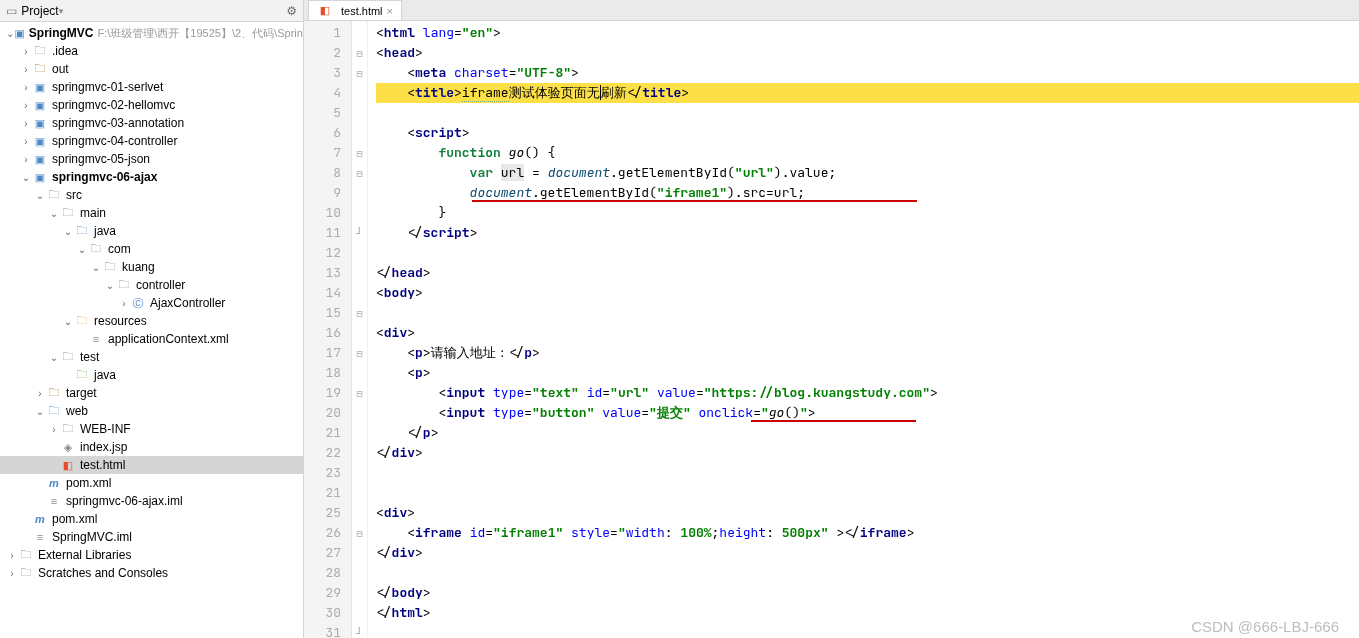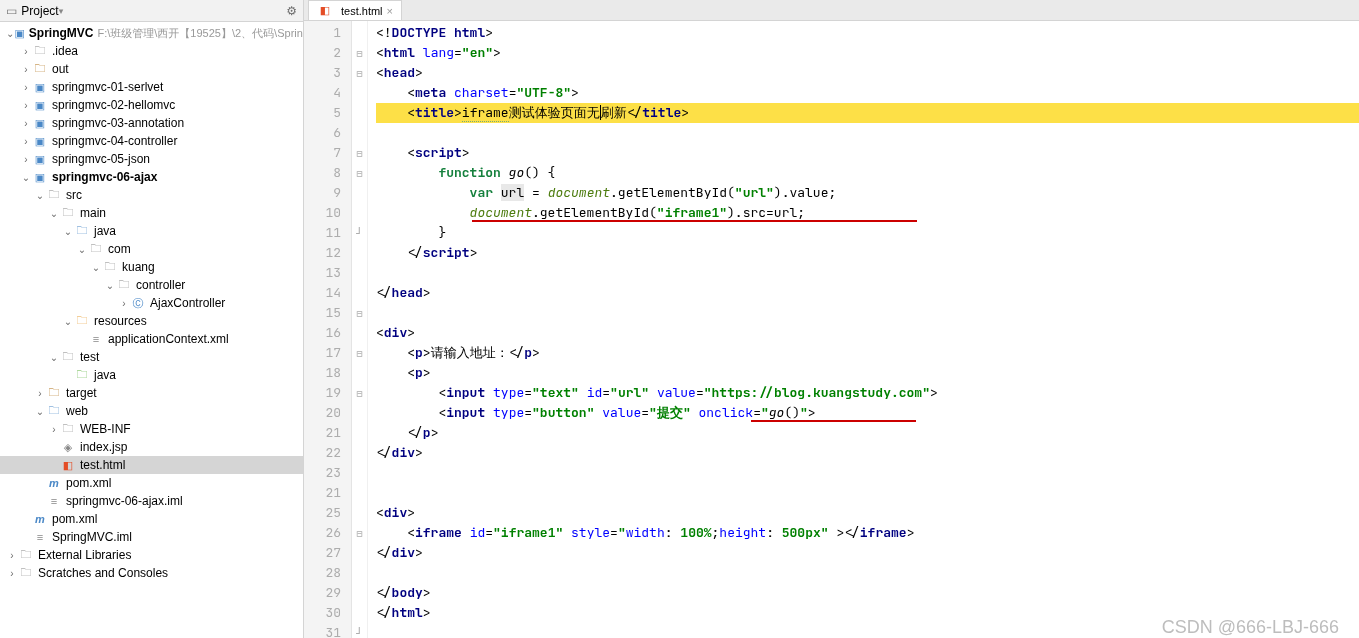--- a/index.html
+++ b/index.html
@@ -36,28 +36,28 @@
 .gutter .ln { height: 20px; line-height: 20px; padding-right: 10px; }
 .fold-col { width: 16px; background: #fff; border-right: 1px solid #f0f0f0; padding-top: 2px; }
 .fold-col .fm { height: 20px; display: flex; align-items: center; justify-content: center; color: #adadad; font-size: 10px; }
 .code { flex: 1; padding: 2px 0 0 8px; line-height: 20px; position: relative; }
 .code .line { height: 20px; white-space: pre; position: relative; }
 .code .line.hl { background: #fde047; }
 .tag { color: #000080; font-weight: bold; }
 .attr { color: #0000ff; }
 .str { color: #008000; font-weight: bold; }
 .kw { color: #15803d; font-weight: bold; }
-.kw-obj { font-style: italic; color: #4d7c0f; }
+.kw-obj { font-style: italic; color: #0c4a6e; }
 .fn { font-style: italic; color: #000; }
 .txt { color: #000; }
 .bracket { color: #000; }
 .underline-green { border-bottom: 1px dotted #7a7; }
 .redline { position: absolute; height: 2px; background: #cc0000; bottom: 1px; }
 .cursor { display: inline-block; width: 1px; height: 15px; background: #000; vertical-align: middle; margin-bottom: 2px; }
-.watermark { position: absolute; bottom: 6px; right: 20px; color: #bdbdbd; font-family: Arial; font-size: 18px; }
+.watermark { position: absolute; bottom: 6px; right: 20px; color: #bdbdbd; font-family: Arial; font-size: 15px; }
 </style>
 </head>
 <body>
 
 <div class="sidebar">
   <div class="sidebar-header">
     <span style="margin-right:4px;color:#6e6e6e">▭</span>
     <span class="title">Project</span>
     <span style="color:#888;font-size:9px;">▾</span>
     <span style="flex:1"></span>
@@ -292,34 +292,34 @@
         <div class="fm"></div>
         <div class="fm"></div>
         <div class="fm">⊟</div>
         <div class="fm"></div>
         <div class="fm"></div>
         <div class="fm"></div>
         <div class="fm"></div>
         <div class="fm">┘</div>
       </div>
     <div class="code" id="code">
-      <div class="line"><span class="bracket">&lt;!</span><span class="tag">DOCTYPE html</span><span class="bracket">&gt;</span></div>
         <div class="line"><span class="bracket">&lt;</span><span class="tag">html </span><span class="attr">lang</span>=<span class="str">"en"</span><span class="bracket">&gt;</span></div>
         <div class="line"><span class="bracket">&lt;</span><span class="tag">head</span><span class="bracket">&gt;</span></div>
         <div class="line">    <span class="bracket">&lt;</span><span class="tag">meta </span><span class="attr">charset</span>=<span class="str">"UTF-8"</span><span class="bracket">&gt;</span></div>
         <div class="line hl">    <span class="bracket">&lt;</span><span class="tag">title</span><span class="bracket">&gt;</span><span class="txt"><span class="underline-green">iframe</span>测试体验页面无</span><span class="cursor"></span><span class="txt">刷新</span><span class="bracket">&lt;/</span><span class="tag">title</span><span class="bracket">&gt;</span></div>
         <div class="line"></div>
         <div class="line">    <span class="bracket">&lt;</span><span class="tag">script</span><span class="bracket">&gt;</span></div>
         <div class="line">        <span class="kw">function </span><span class="fn">go</span>() {</div>
         <div class="line">            <span class="kw">var </span><span class="txt" style="background:#e8e8e8">url</span> = <span class="kw-obj">document</span>.getElementById(<span class="str">"url"</span>).value;</div>
         <div class="line">            <span class="kw-obj">document</span>.getElementById(<span class="str">"iframe1"</span>).src=url;<div class="redline" style="left:96px;width:445px;"></div></div>
         <div class="line">        }</div>
         <div class="line">    <span class="bracket">&lt;/</span><span class="tag">script</span><span class="bracket">&gt;</span></div>
         <div class="line"></div>
         <div class="line"><span class="bracket">&lt;/</span><span class="tag">head</span><span class="bracket">&gt;</span></div>
+        <div class="line"><span class="bracket">&lt;</span><span class="tag">body</span><span class="bracket">&gt;</span></div>
         <div class="line"></div>
         <div class="line"><span class="bracket">&lt;</span><span class="tag">div</span><span class="bracket">&gt;</span></div>
         <div class="line">    <span class="bracket">&lt;</span><span class="tag">p</span><span class="bracket">&gt;</span><span class="txt">请输入地址：</span><span class="bracket">&lt;/</span><span class="tag">p</span><span class="bracket">&gt;</span></div>
         <div class="line">    <span class="bracket">&lt;</span><span class="tag">p</span><span class="bracket">&gt;</span></div>
         <div class="line">        <span class="bracket">&lt;</span><span class="tag">input </span><span class="attr">type</span>=<span class="str">"text"</span> <span class="attr">id</span>=<span class="str">"url"</span> <span class="attr">value</span>=<span class="str">"https://blog.kuangstudy.com"</span><span class="bracket">&gt;</span></div>
         <div class="line">        <span class="bracket">&lt;</span><span class="tag">input </span><span class="attr">type</span>=<span class="str">"button"</span> <span class="attr">value</span>=<span class="str">"提交"</span> <span class="attr">onclick</span>=<span class="str">"</span><span class="fn">go</span>()<span class="str">"</span><span class="bracket">&gt;</span><div class="redline" style="left:375px;width:165px;"></div></div>
         <div class="line">    <span class="bracket">&lt;/</span><span class="tag">p</span><span class="bracket">&gt;</span></div>
         <div class="line"><span class="bracket">&lt;/</span><span class="tag">div</span><span class="bracket">&gt;</span></div>
         <div class="line"></div>
         <div class="line"></div>

